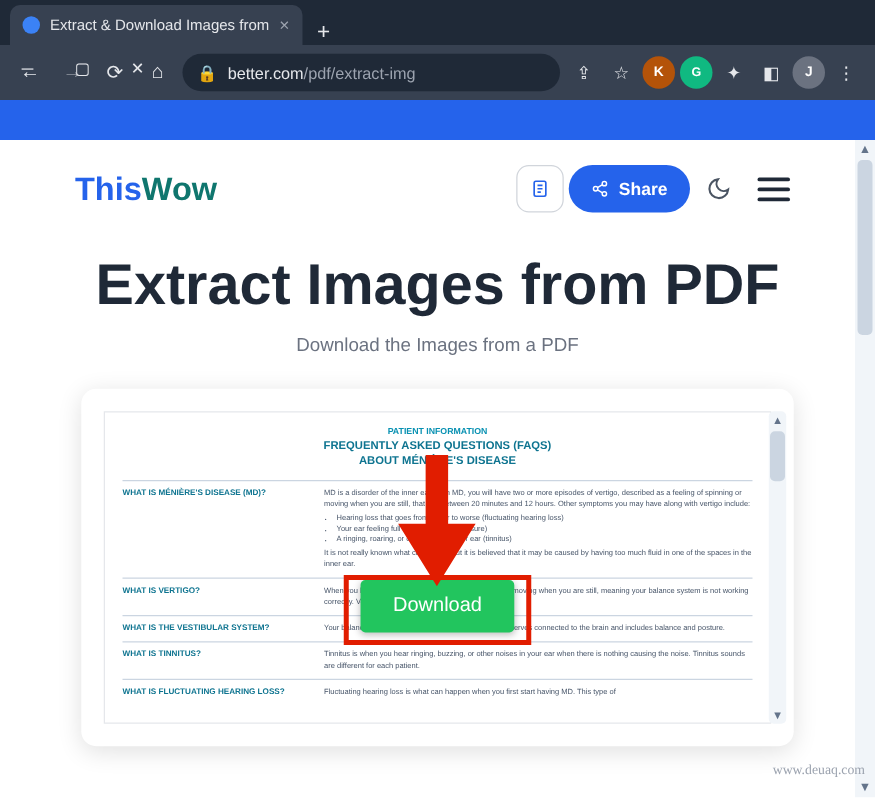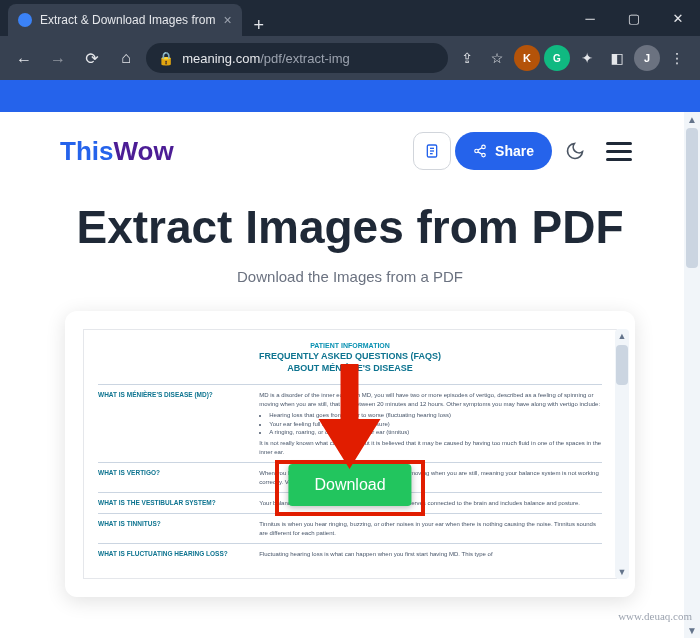--- a/index.html
+++ b/index.html
@@ -1,19 +1,19 @@
 <!DOCTYPE html>
 <html><head>
 <meta charset="utf-8">
 <style>
   * { box-sizing: border-box; margin: 0; padding: 0; }
   body { font-family: -apple-system, BlinkMacSystemFont, 'Segoe UI', Arial, sans-serif; background: #fff; width: 700px; height: 638px; overflow: hidden; position: relative; }
   
   
-  .titlebar { background: #1f2937; height: 36px; display: flex; align-items: flex-start; justify-content: space-between; }
+  .titlebar { background: #1f2937; height: 36px; display: flex; align-items: flex-start; justify-content: space-between; flex-direction: column; }
   .tabs { display: flex; align-items: flex-end; height: 100%; padding-left: 8px; }
   .tab { background: #374151; color: #e5e7eb; height: 32px; display: flex; align-items: center; padding: 0 10px; border-radius: 8px 8px 0 0; font-size: 12px; gap: 8px; min-width: 220px; margin-top: 4px; }
   .favicon { width: 14px; height: 14px; background: #3b82f6; border-radius: 50%; display: inline-block; flex-shrink: 0; }
   .tab-title { white-space: nowrap; overflow: hidden; text-overflow: ellipsis; flex: 1; }
   .tab-close { font-size: 14px; cursor: pointer; color: #9ca3af; }
   .new-tab { color: #e5e7eb; font-size: 18px; padding: 0 12px; cursor: pointer; }
   .win-controls { display: flex; }
   .win-btn { width: 44px; height: 36px; display: flex; align-items: center; justify-content: center; color: #e5e7eb; font-size: 13px; cursor: pointer; }
   
   
@@ -32,21 +32,21 @@
   
   .bluebar { background: #2563eb; height: 32px; }
   
   
   .page { background: #fff; height: calc(638px - 36px - 44px - 32px); overflow-y: auto; position: relative; }
   .page-inner { padding: 20px 60px 30px; }
   
   .header { display: flex; align-items: center; justify-content: space-between; margin-bottom: 30px; }
   .logo { font-size: 26px; font-weight: 800; }
   .logo-tiny { color: #2563eb; }
-  .logo-wow { color: #4c1d95; }
+  .logo-wow { color: #0f766e; }
   .header-actions { display: flex; align-items: center; gap: 4px; }
   .icon-btn { width: 38px; height: 38px; border: 1.5px solid #d1d5db; border-radius: 10px; display:flex; align-items:center; justify-content:center; color:#2563eb; cursor:pointer; font-size:16px; background:#fff;}
   .share-btn { background:#2563eb; color:#fff; border:none; height:38px; padding:0 18px; border-radius:19px; font-size:14px; font-weight:600; display:flex; align-items:center; gap:8px; cursor:pointer;}
   .theme-btn { width:38px; height:38px; display:flex; align-items:center; justify-content:center; color:#4b5563; cursor:pointer; font-size:18px;}
   .menu-btn { display:flex; flex-direction:column; gap:5px; cursor:pointer; padding:8px;}
   .menu-btn span { width:26px; height:3px; background:#1f2937; border-radius:2px;}
   
   .title { font-size: 46px; font-weight: 800; color: #1f2937; text-align: center; margin-bottom: 14px; }
   .subtitle { font-size: 15px; color: #6b7280; text-align: center; margin-bottom: 26px; }
   
@@ -95,21 +95,21 @@
   </div>
 </div>
 
 <div class="addressbar">
   <div class="nav-btn">←</div>
   <div class="nav-btn" style="opacity:.5">→</div>
   <div class="nav-btn">⟳</div>
   <div class="nav-btn">⌂</div>
   <div class="url-input">
     <span class="lock">🔒</span>
-    <span><span class="url-text">meaning.com</span><span class="url-path">/pdf/extract-img</span></span>
+    <span><span class="url-text">better.com</span><span class="url-path">/pdf/extract-img</span></span>
   </div>
   <div class="action-icons">
     <div class="action-btn">⇪</div>
     <div class="action-btn">☆</div>
     <div class="action-btn ext-k">K</div>
     <div class="action-btn ext-g">G</div>
     <div class="action-btn">✦</div>
     <div class="action-btn">◧</div>
     <div class="action-btn avatar">J</div>
     <div class="action-btn">⋮</div>

